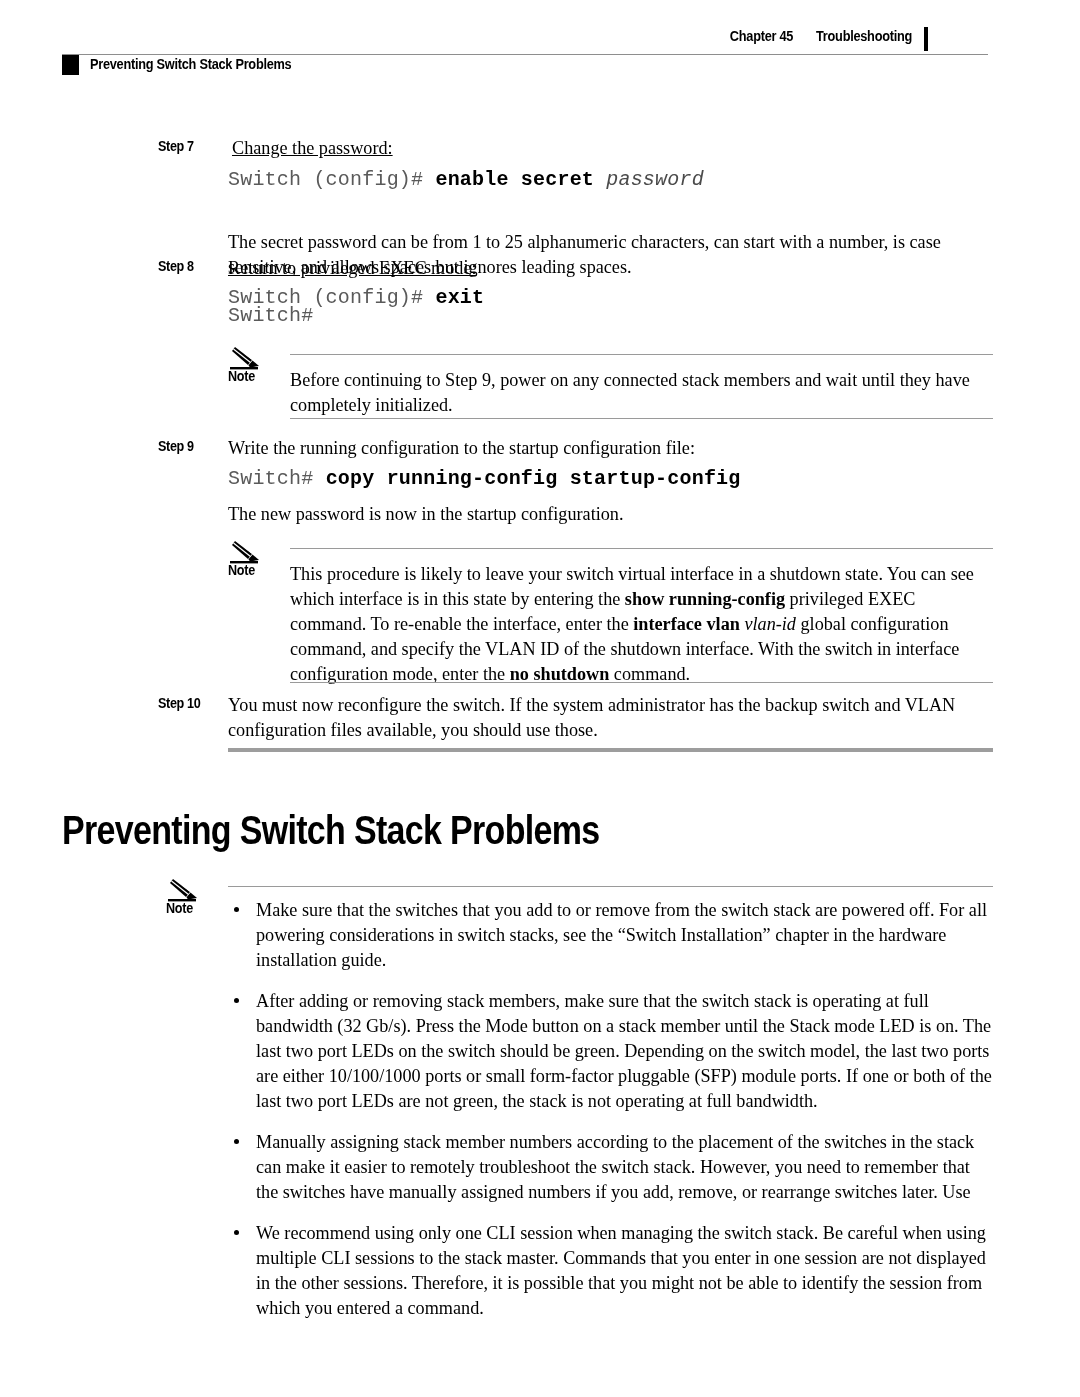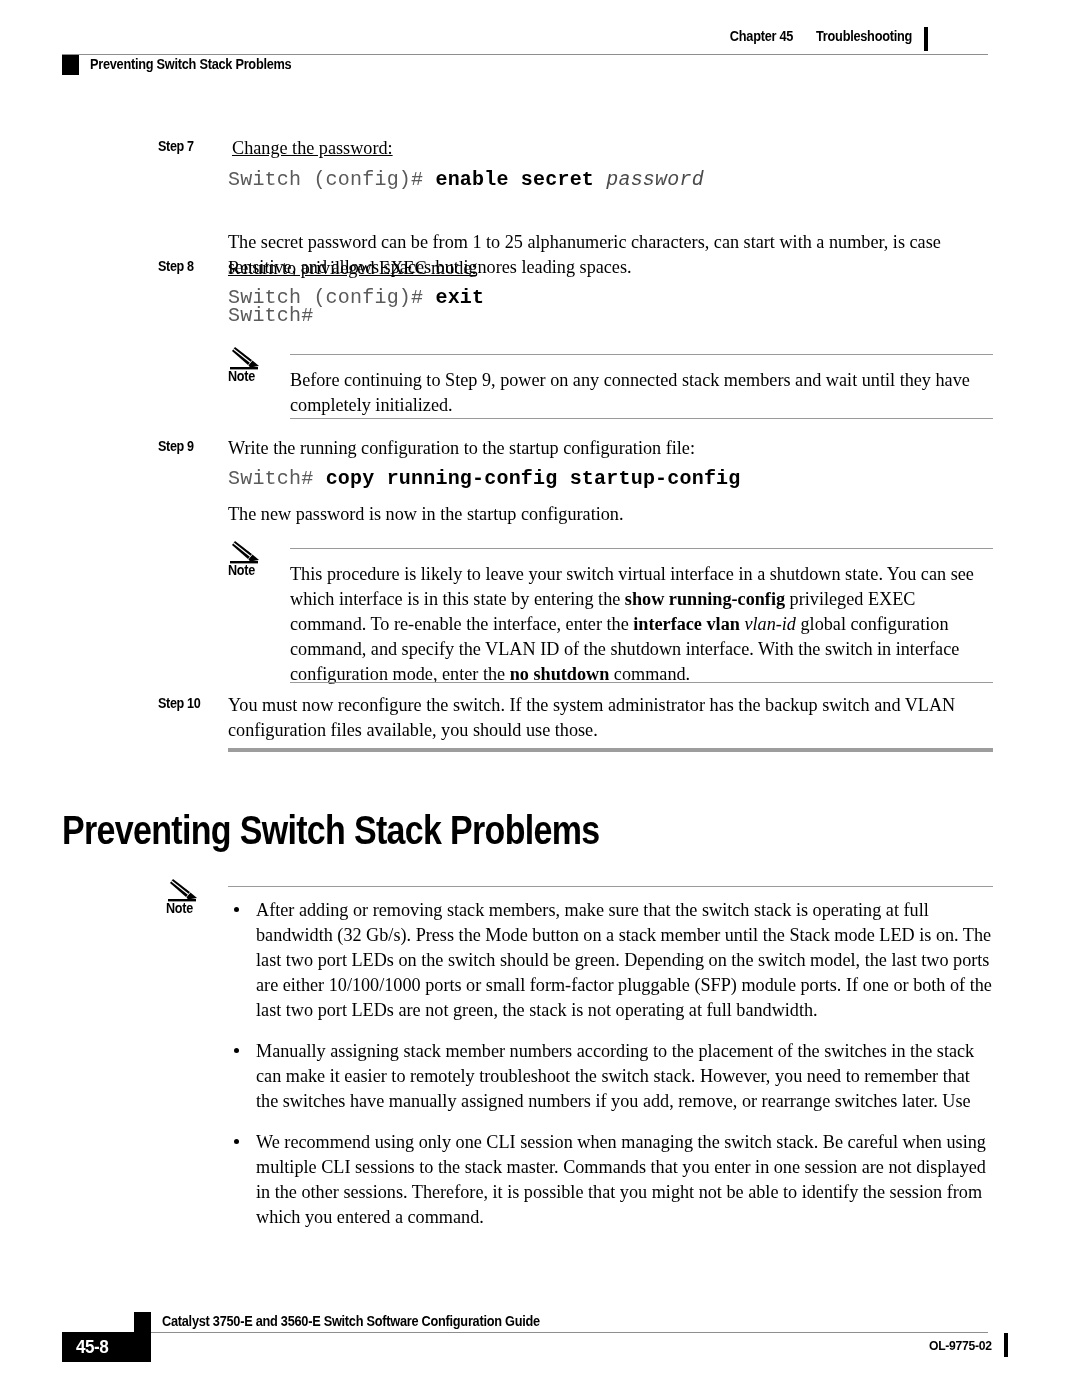--- a/index.html
+++ b/index.html
@@ -349,38 +349,33 @@
             <path d="M8 6 L23.5 19" stroke="#fff" stroke-width="1" fill="none"></path>
             <rect x="2" y="27" width="28" height="2.4" fill="#000"></rect>
           </g>
         </svg>
       </span>
       <span class="note-word">Note</span>
       <div class="note-rule-top" style="left:62px; top:14px; width:765px;"></div>
       <div class="note-body" style="left:62px; top:26px; width:765px;">
         <div class="bullet-row">
           <span class="bullet-dot"></span>
+          <span>Make sure that the switches that you add to or remove from the switch stack are powered off. For all powering considerations in switch stacks, see the “Switch Installation” chapter in the hardware installation guide.</span>
+        </div>
+        <div class="bullet-row">
+          <span class="bullet-dot"></span>
           <span>After adding or removing stack members, make sure that the switch stack is operating at full bandwidth (32 Gb/s). Press the Mode button on a stack member until the Stack mode LED is on. The last two port LEDs on the switch should be green. Depending on the switch model, the last two ports are either 10/100/1000 ports or small form-factor pluggable (SFP) module ports. If one or both of the last two port LEDs are not green, the stack is not operating at full bandwidth.</span>
         </div>
         <div class="bullet-row">
           <span class="bullet-dot"></span>
           <span>Manually assigning stack member numbers according to the placement of the switches in the stack can make it easier to remotely troubleshoot the switch stack. However, you need to remember that the switches have manually assigned numbers if you add, remove, or rearrange switches later. Use</span>
         </div>
         <div class="bullet-row">
           <span class="bullet-dot"></span>
           <span>We recommend using only one CLI session when managing the switch stack. Be careful when using multiple CLI sessions to the stack master. Commands that you enter in one session are not displayed in the other sessions. Therefore, it is possible that you might not be able to identify the session from which you entered a command.</span>
         </div>
       </div>
     </div>
 
   </div>
 
-  <div class="footer">
-    <div class="ftr-square"></div>
-    <div class="ftr-title">Catalyst 3750-E and 3560-E Switch Software Configuration Guide</div>
-    <div class="ftr-rule"></div>
-    <div class="ftr-pagebox"></div>
-    <div class="ftr-pagenum">45-8</div>
-    <div class="ftr-doc">OL-9775-02</div>
-    <div class="ftr-tick"></div>
-  </div>
 
 </div>
 
 </body></html>

